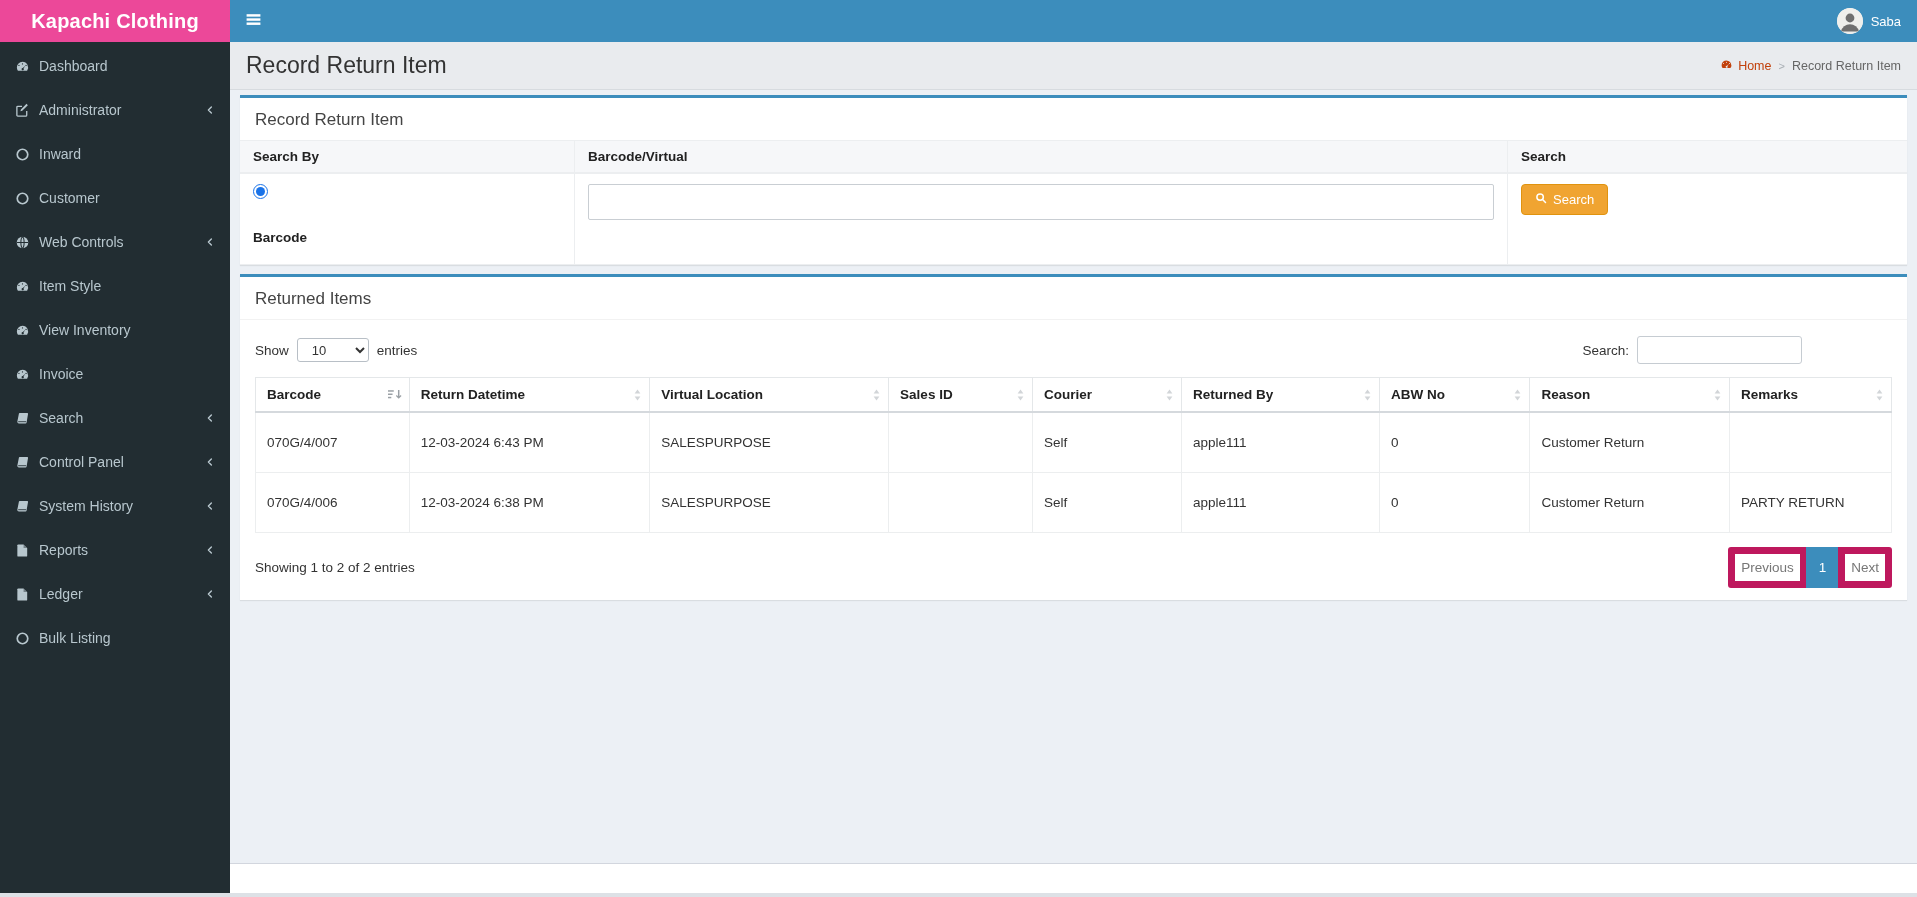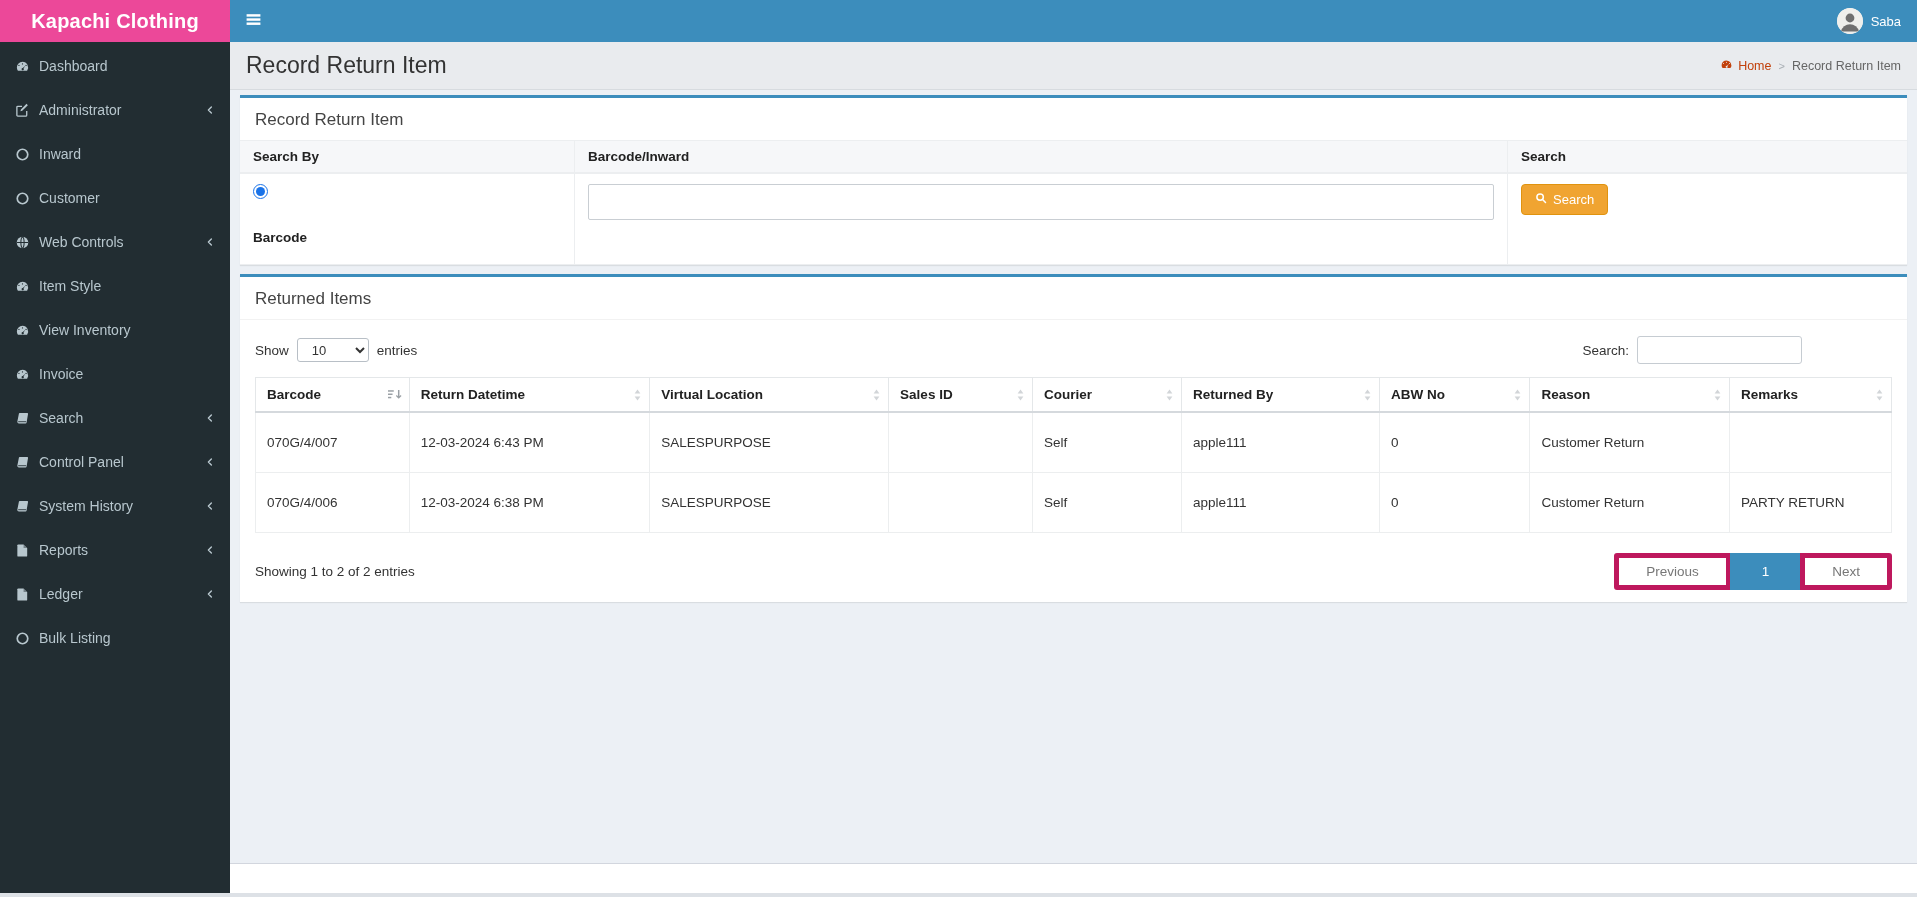--- a/index.html
+++ b/index.html
@@ -76,24 +76,24 @@
   table.dt { width:100%; border-collapse:collapse; font-size:13.5px; color:#333; border:1px solid #e6e9eb; }
   table.dt th { text-align:left; font-weight:bold; color:#222; padding:9px 28px 9px 11px;
                 border:1px solid #e4e7e9; border-bottom:2px solid #d5d9dd; position:relative; cursor:pointer; }
   table.dt td { padding:22px 11px; border:1px solid #eceeef; height:17px; }
   .sort-ic { position:absolute; right:7px; top:50%; transform:translateY(-50%); display:flex; }
   table.dt th:nth-child(1){width:9.4%} table.dt th:nth-child(2){width:14.7%}
   table.dt th:nth-child(3){width:14.6%} table.dt th:nth-child(4){width:8.8%}
   table.dt th:nth-child(5){width:9.1%} table.dt th:nth-child(6){width:12.1%}
   table.dt th:nth-child(7){width:9.2%} table.dt th:nth-child(8){width:12.2%}
 
-  .dt-footer { display:flex; align-items:center; justify-content:space-between; margin-top:20px; }
+  .dt-footer { display:flex; align-items:center; justify-content:space-between; margin-top:14px; }
   .dt-info { font-size:13.5px; color:#333; }
   .pagination { display:flex; }
-  .pg-btn { padding:6px 27px; font-size:13.5px; background:#fff; border:5px solid #be185d; color:#777;
+  .pg-btn { padding:6px 6px; font-size:13.5px; background:#fff; border:7px solid #be185d; color:#777;
             margin-left:-1px; cursor:pointer; }
   .pg-btn:first-child { border-radius:3px 0 0 3px; margin-left:0; }
   .pg-btn:last-child { border-radius:0 3px 3px 0; }
   .pg-btn.active { background:#3c8dbc; border-color:#3c8dbc; color:#fff; }
 
   .main-footer { height:30px; background:#fff; border-top:1px solid #d2d6de; flex:0 0 auto; }
   .main-rest { flex:1 1 auto; }
   .bottom-strip { height:4px; background:#dde1e6; flex:0 0 auto; }
 </style>
 </head>
@@ -296,21 +296,21 @@
           </span>
           <span class="bc-sep">&gt;</span>
           <span class="bc-current">Record Return Item</span>
         </div>
       </div>
 
       <div class="box">
         <div class="box-title">Record Return Item</div>
         <div class="form-grid">
           <div class="fg-cell fg-head">Search By</div>
-          <div class="fg-cell fg-head">Barcode/Inward</div>
+          <div class="fg-cell fg-head">Barcode/Virtual</div>
           <div class="fg-cell fg-head">Search</div>
 
           <div class="fg-cell fg-body">
             <input type="radio" class="radio-input" checked="" style="">
             <div class="radio-label">Barcode</div>
           </div>
           <div class="fg-cell fg-body">
             <input type="text" class="barcode-input" value="" style="">
           </div>
           <div class="fg-cell fg-body">

